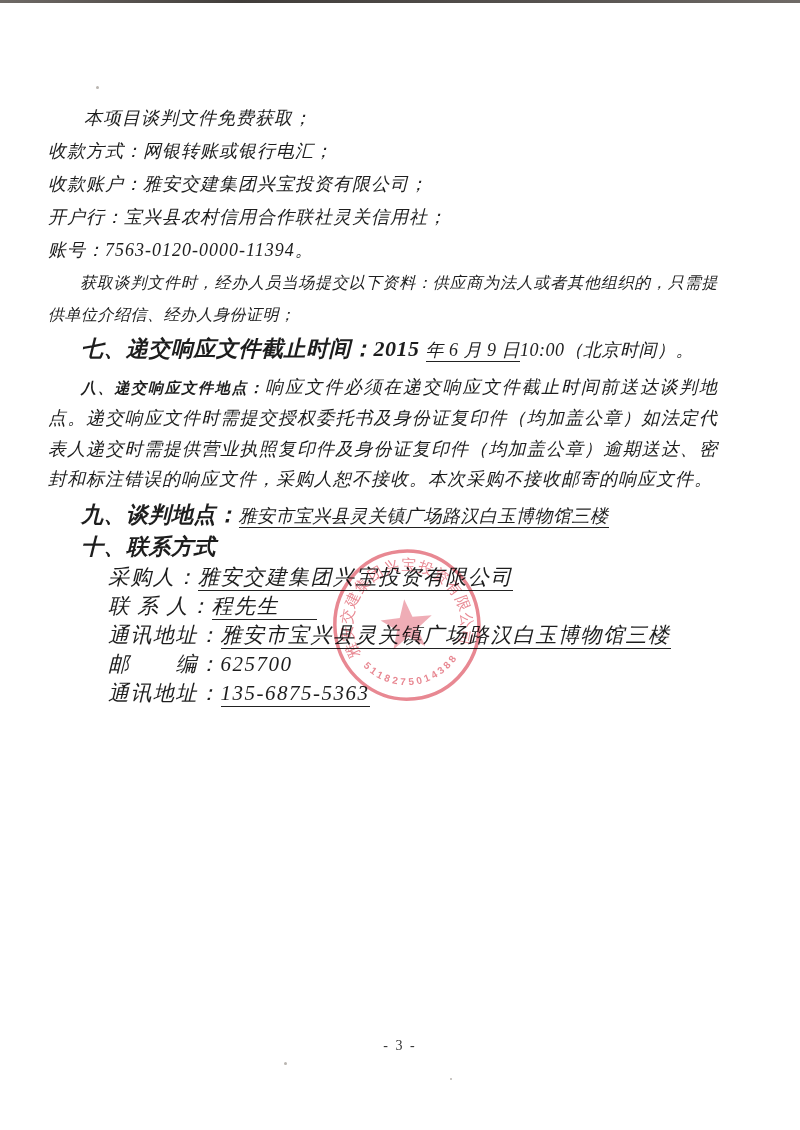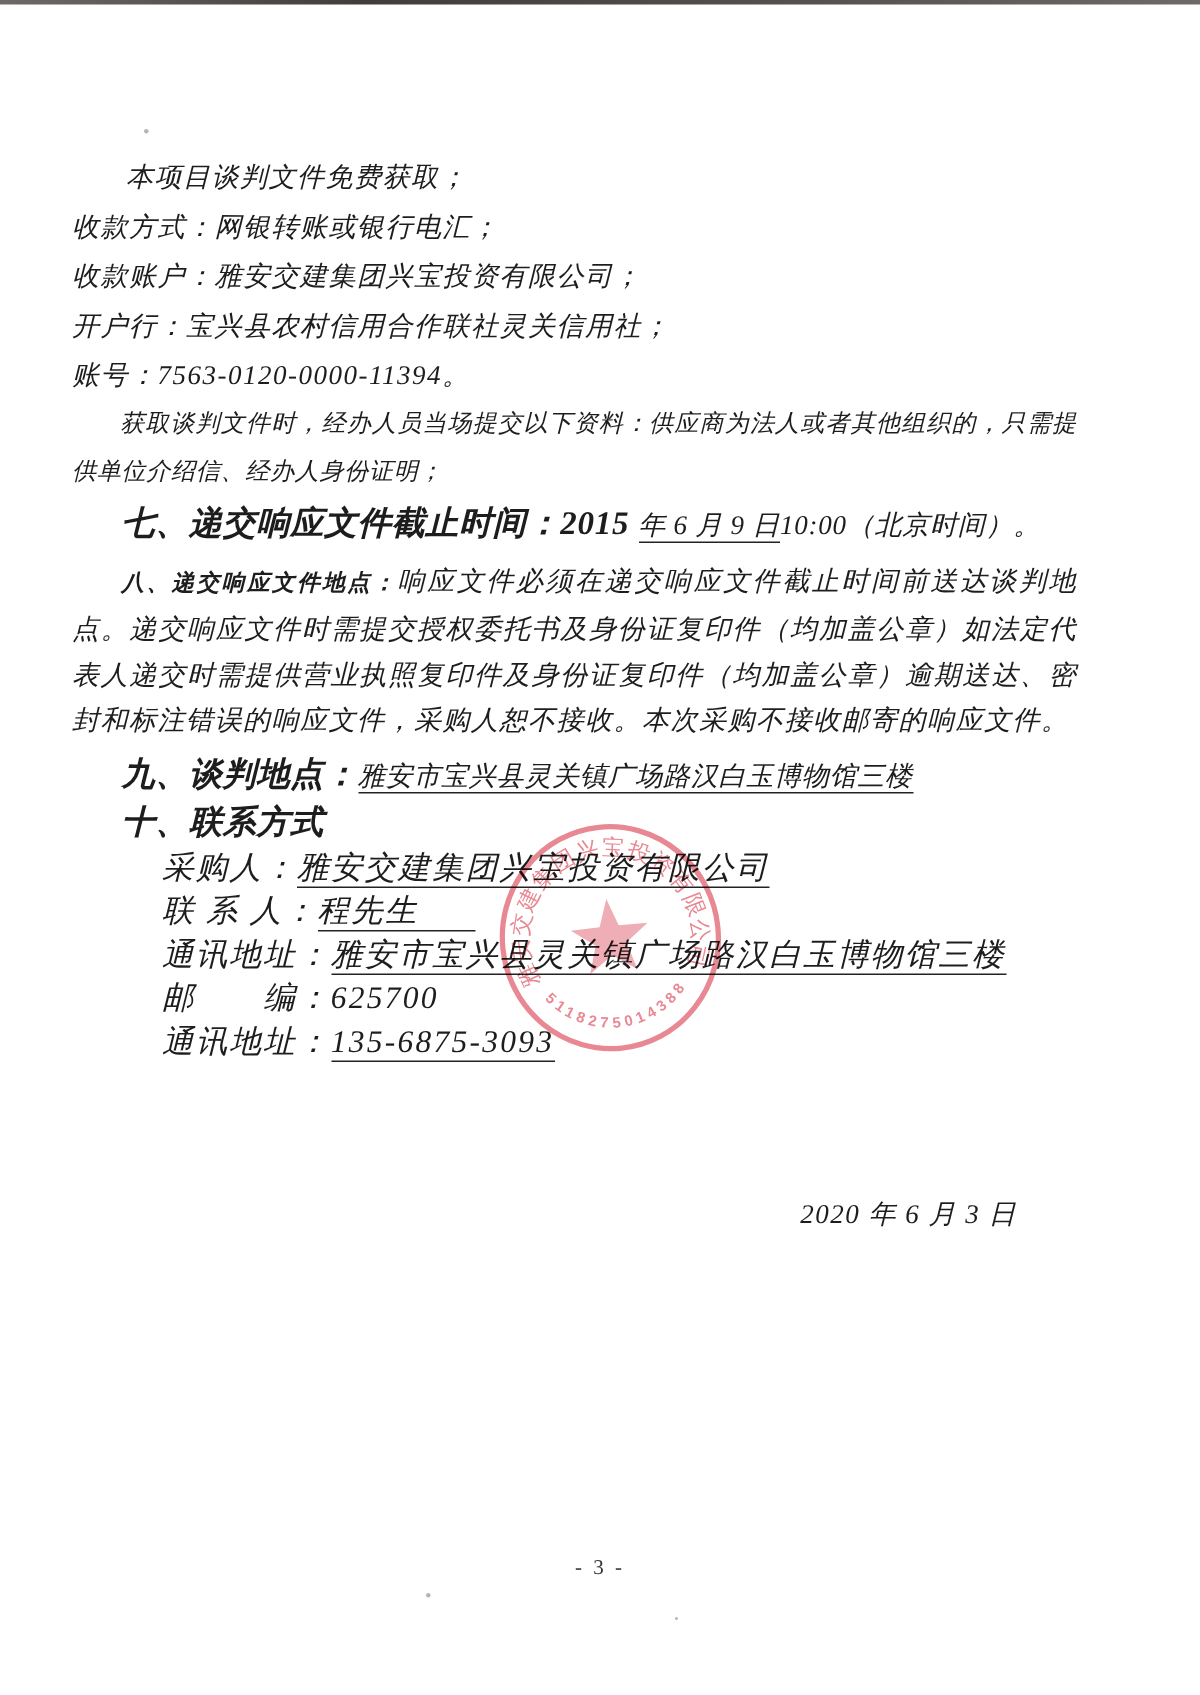--- a/index.html
+++ b/index.html
@@ -74,24 +74,23 @@
 
     <p class="sec sec9"><b>九、谈判地点：</b><span class="u">雅安市宝兴县灵关镇广场路汉白玉博物馆三楼</span></p>
 
     <p class="sec sec10"><b>十、联系方式</b></p>
 
     <div class="contacts">
       <p class="crow"><span>采购人：</span><span class="u">雅安交建集团兴宝投资有限公司</span></p>
       <p class="crow"><span>联 系 人：</span><span class="u u-pad">程先生</span></p>
       <p class="crow"><span>通讯地址：</span><span class="u">雅安市宝兴县灵关镇广场路汉白玉博物馆三楼</span></p>
       <p class="crow"><span>邮　　编：</span><span>625700</span></p>
-      <p class="crow"><span>通讯地址：</span><span class="u">135-6875-3093</span></p>
+      <p class="crow"><span>通讯地址：</span><span class="u">135-6875-5363</span></p>
     </div>
 
-    <p class="date-line">2020 年 6 月 3 日</p>
   </div>
 
   <div class="stamp">
     <svg width="156" height="160" viewBox="0 0 156 160" xmlns="http://www.w3.org/2000/svg">
       <defs>
         <path id="sealTopArc" d="M 29.4 106.5 A 55 55 0 1 1 124.6 106.5" fill="none"></path>
         <path id="sealBottomArc" d="M 20.6 99.5 A 60 60 0 0 0 133.4 99.5" fill="none"></path>
       </defs>
       <ellipse cx="77" cy="79" rx="72" ry="74" fill="none" stroke-width="3.5" stroke="#e4737f"></ellipse>
       <polygon points="77,53 83.4,71.3 102.7,71.7 87.3,83.3 92.9,101.8 77,90.8 61.1,101.8 66.7,83.3 51.3,71.7 70.6,71.3" opacity="0.95" fill="#ec9aa4"></polygon>

